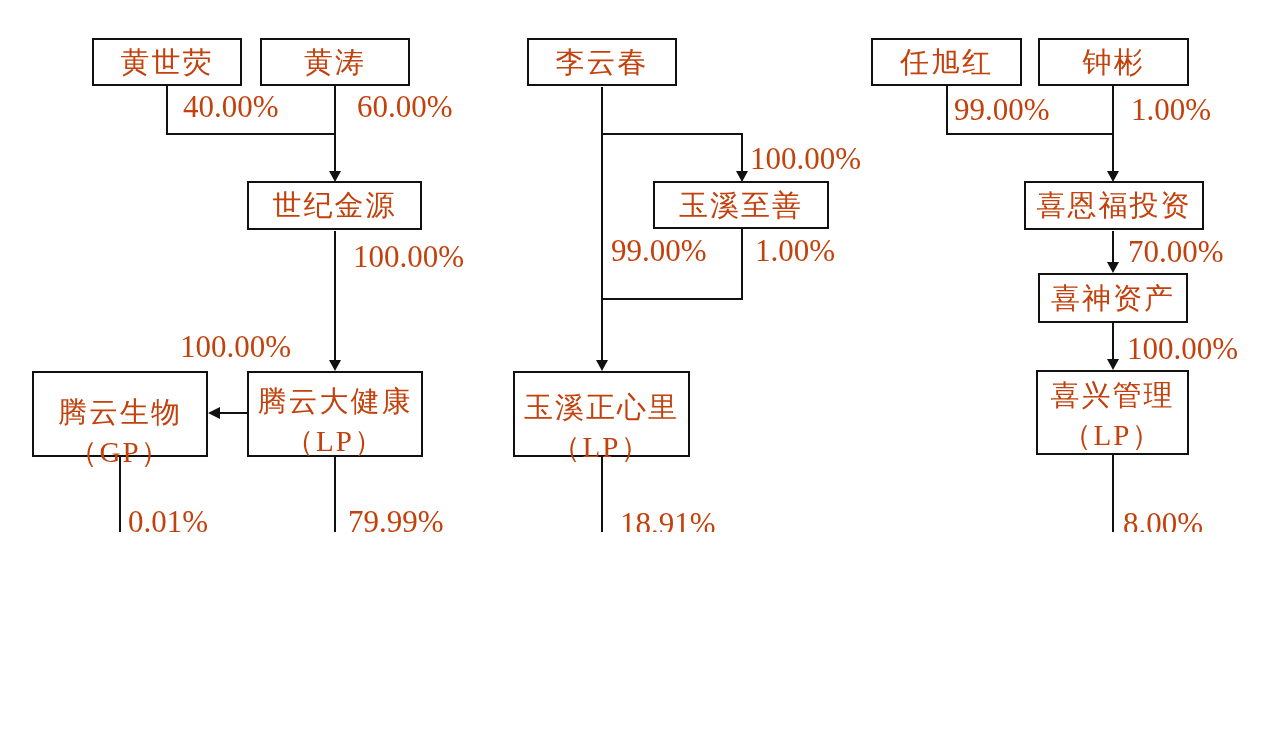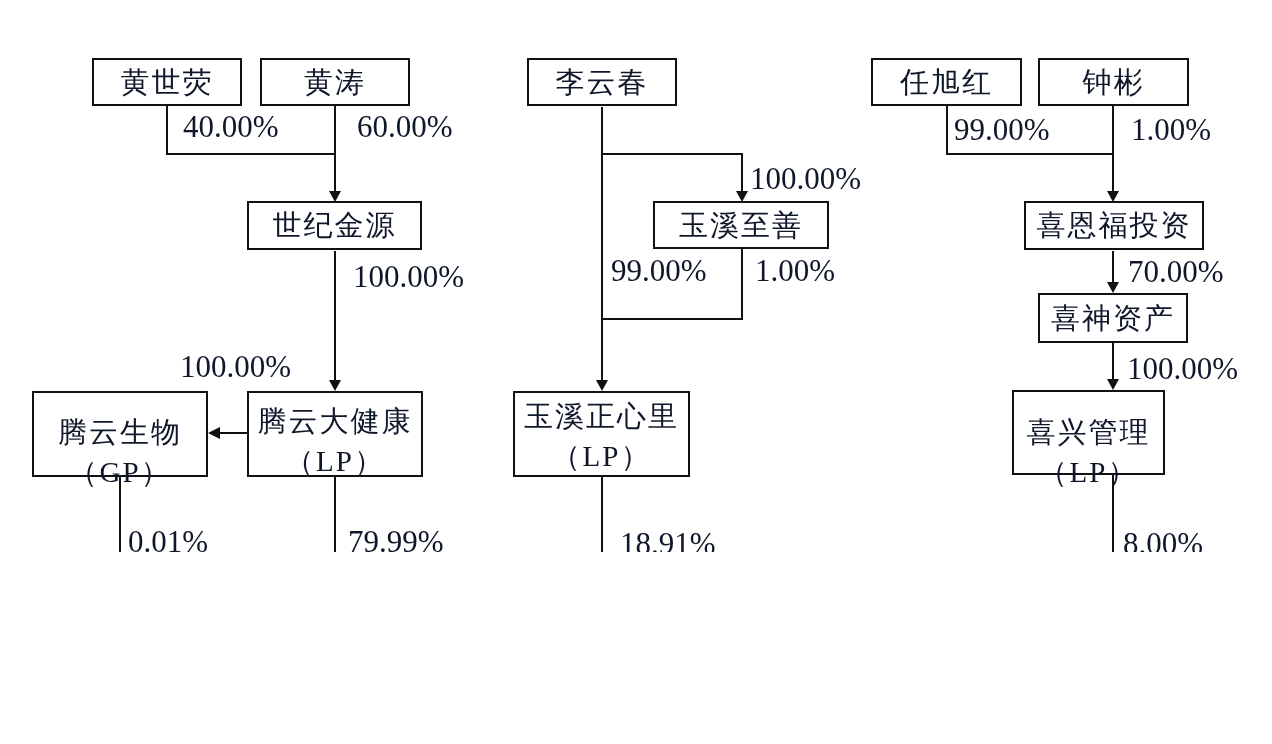--- a/index.html
+++ b/index.html
@@ -1,23 +1,22 @@
 <!DOCTYPE html>
 <html><head>
 <meta charset="utf-8">
 <style>
   html,body{margin:0;padding:0;background:#ffffff;}
   .canvas{
     position:relative;
     width:1272px;height:532px;
     background:#ffffff;
     font-family:"Liberation Serif","DejaVu Serif",serif;
-    color:#0f172a;
+    color:#c2410c;
     overflow:hidden;
-    margin-top:20px;
   }
   .wires{position:absolute;left:0;top:0;width:1272px;height:744px;}
   .wires path{stroke:#111111;stroke-width:2;fill:none;}
   .wires polygon{fill:#111111;stroke:none;}
   .node{
     position:absolute;
     box-sizing:border-box;
     border:2px solid #111111;
     background:#ffffff;
     text-align:center;
@@ -111,25 +110,25 @@
   </div>
 
   <div class="node" style="left:32px;top:371px;width:176px;height:86px;padding-top:19px;line-height:40px">
     <span class="ln">腾云生物</span>
     <span class="ln">（GP）</span>
   </div>
   <div class="node" style="left:247px;top:371px;width:176px;height:86px;padding-top:8px;line-height:40px">
     <span class="ln">腾云大健康</span>
     <span class="ln">（LP）</span>
   </div>
-  <div class="node" style="left:513px;top:371px;width:177px;height:86px;padding-top:3px;line-height:40px">
+  <div class="node" style="left:513px;top:371px;width:177px;height:86px;padding-top:14px;line-height:40px">
     <span class="ln">玉溪正心里</span>
     <span class="ln">（LP）</span>
   </div>
-  <div class="node" style="left:1012px;top:370px;width:153px;height:85px;padding-top:20px;line-height:40px">
+  <div class="node" style="left:1036px;top:370px;width:153px;height:85px;padding-top:3px;line-height:40px">
     <span class="ln">喜兴管理</span>
     <span class="ln">（LP）</span>
   </div>
 
   <div class="node" style="left:452px;top:665px;width:235px;height:53px;line-height:49px">
     <span class="ln">腾云新沃</span>
   </div>
 
   <div class="pct" style="left:183px;top:89px">40.00%</div>
   <div class="pct" style="left:357px;top:89px">60.00%</div>

